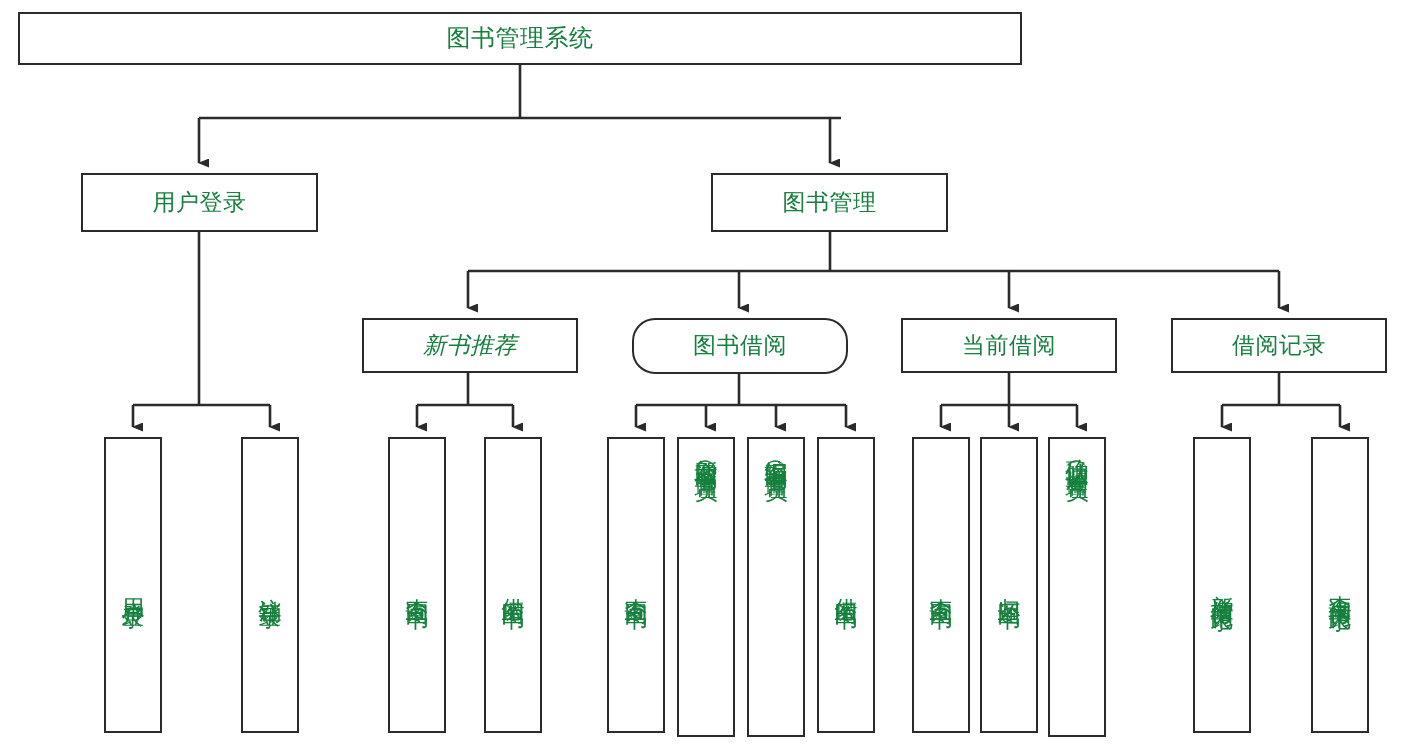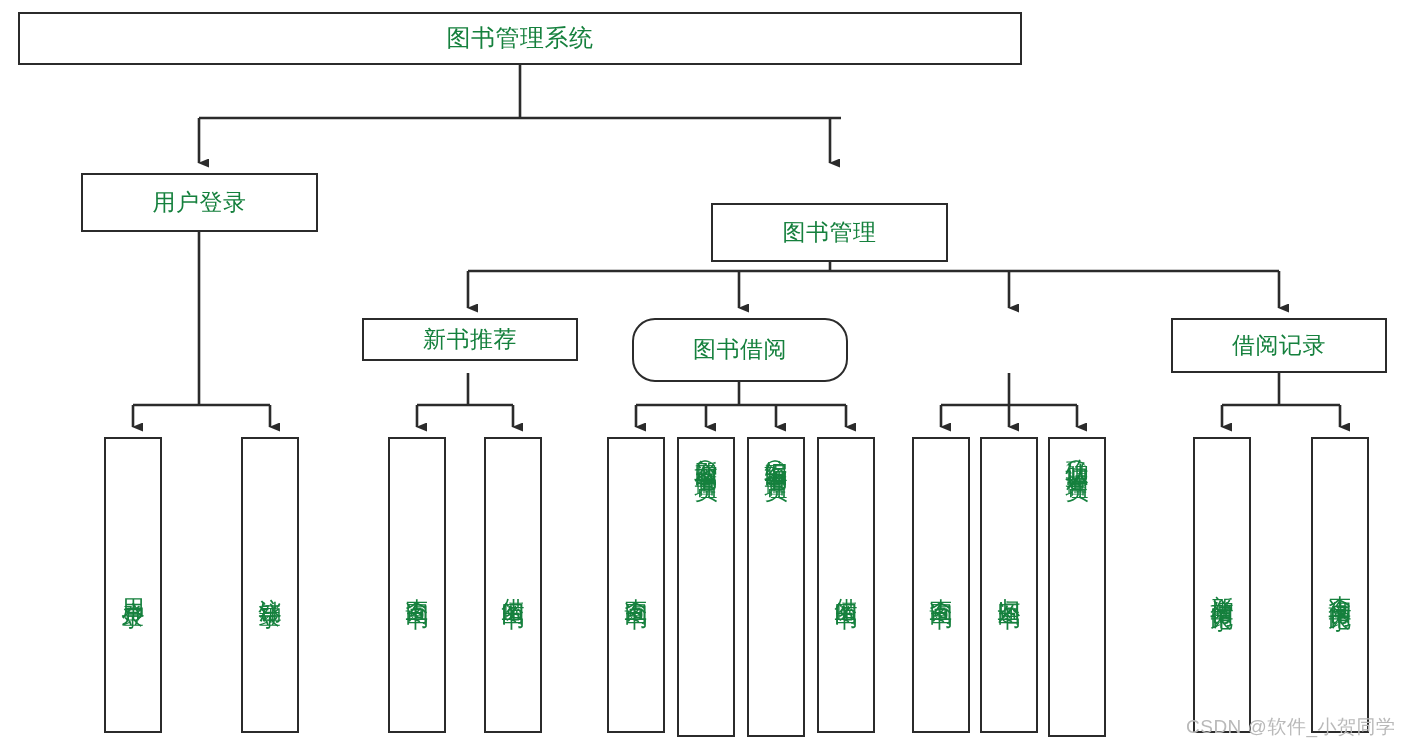--- a/index.html
+++ b/index.html
@@ -133,32 +133,35 @@
   </svg>
 
   <div class="node horiz root" style="left:18px; top:12px; width:1004px; height:53px;">
     <span class="label">图书管理系统</span>
   </div>
 
   <div class="node horiz" style="left:81px; top:173px; width:237px; height:59px;">
     <span class="label">用户登录</span>
   </div>
 
-  <div class="node horiz" style="left:711px; top:173px; width:237px; height:59px;margin-top:30px;">
+  <div class="node horiz" style="left:711px; top:173px; width:237px; height:59px;">
     <span class="label">图书管理</span>
   </div>
 
-  <div class="node horiz" style="left:362px; top:318px; width:216px; height:43px;">
+  <div class="node horiz" style="left:362px; top:318px; width:216px; height:55px;font-style:italic;">
     <span class="label">新书推荐</span>
   </div>
 
-  <div class="node horiz" style="left:632px; top:318px; width:216px; height:64px;border-radius:23px;">
+  <div class="node horiz" style="left:632px; top:318px; width:216px; height:56px;border-radius:23px;">
     <span class="label">图书借阅</span>
   </div>
 
+  <div class="node horiz" style="left:901px; top:318px; width:216px; height:55px;">
+    <span class="label">当前借阅</span>
+  </div>
 
   <div class="node horiz" style="left:1171px; top:318px; width:216px; height:55px;align-items:center;">
     <span class="label">借阅记录</span>
   </div>
 
   <div class="node vert centered" style="left:104px; top:437px; width:58px; height:296px;">
     <span class="label">用户登录</span>
   </div>
 
   <div class="node vert centered" style="left:241px; top:437px; width:58px; height:296px;">
@@ -202,15 +205,14 @@
   </div>
 
   <div class="node vert centered" style="left:1193px; top:437px; width:58px; height:296px;">
     <span class="label">新增借阅记录</span>
   </div>
 
   <div class="node vert centered" style="left:1311px; top:437px; width:58px; height:296px;">
     <span class="label">查询借阅记录</span>
   </div>
 
-  <div class="watermark">CSDN @软件_小贺同学</div>
 
 </div>
 
 </body></html>

